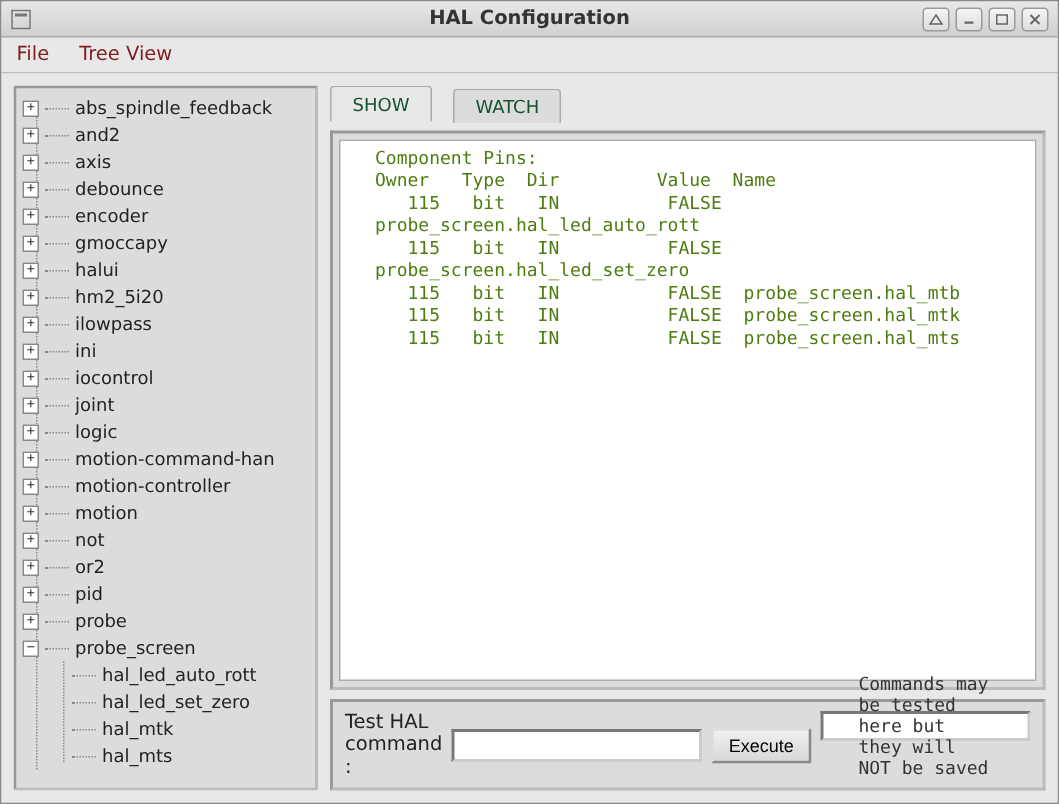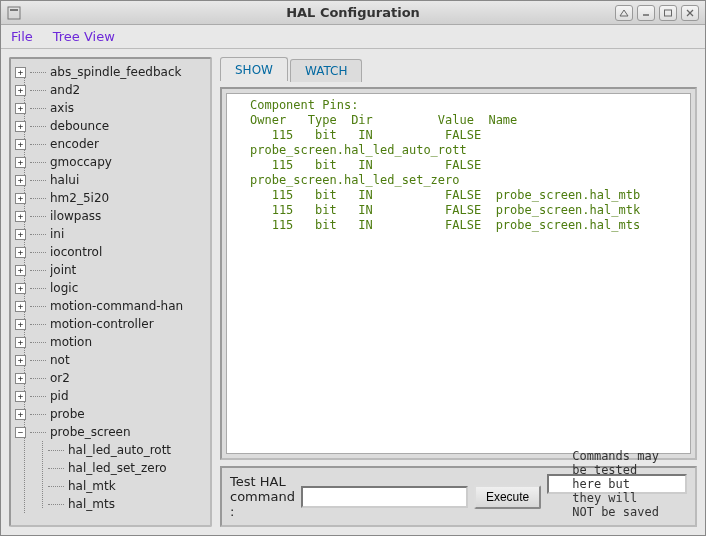--- a/index.html
+++ b/index.html
@@ -63,21 +63,21 @@
     height: 24px;
     background: #e8e8e8;
     border-bottom: 1px solid #bbb;
     display: flex;
     align-items: center;
     padding: 0 6px;
     gap: 12px;
   }
   .menu-item {
     font-size: 13px;
-    color: #6d28d9;
+    color: #7f1d1d;
     cursor: pointer;
     padding: 2px 4px;
   }
   .content {
     flex: 1;
     padding: 8px;
     display: flex;
     gap: 8px;
     background: #e8e8e8;
     min-height: 0;
@@ -178,23 +178,23 @@
     display: flex;
     align-items: flex-end;
     height: 24px;
   }
   .tab {
     border: 1px solid #aaa;
     border-bottom: none;
     padding: 4px 14px;
     background: #dcdcdc;
     font-size: 12px;
-    color: #0369a1;
+    color: #14532d;
     border-radius: 3px 3px 0 0;
-    margin-right: 2px;
+    margin-right: 14px;
     cursor: pointer;
     position: relative;
     top: 1px;
     text-align: center;
   }
   .tab.active {
     background: #e8e8e8;
     font-size: 12px;
     z-index: 2;
     top: 0;

